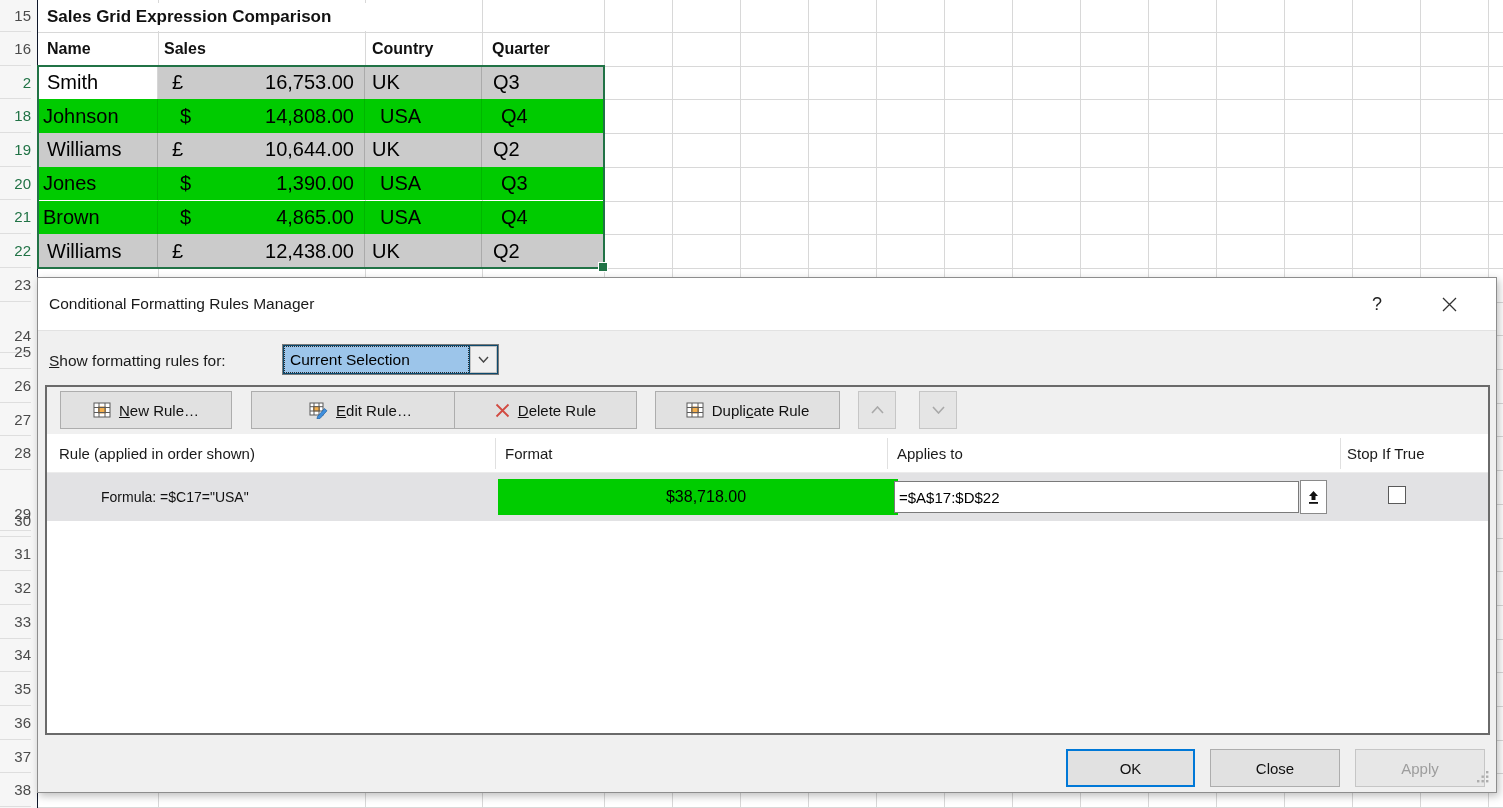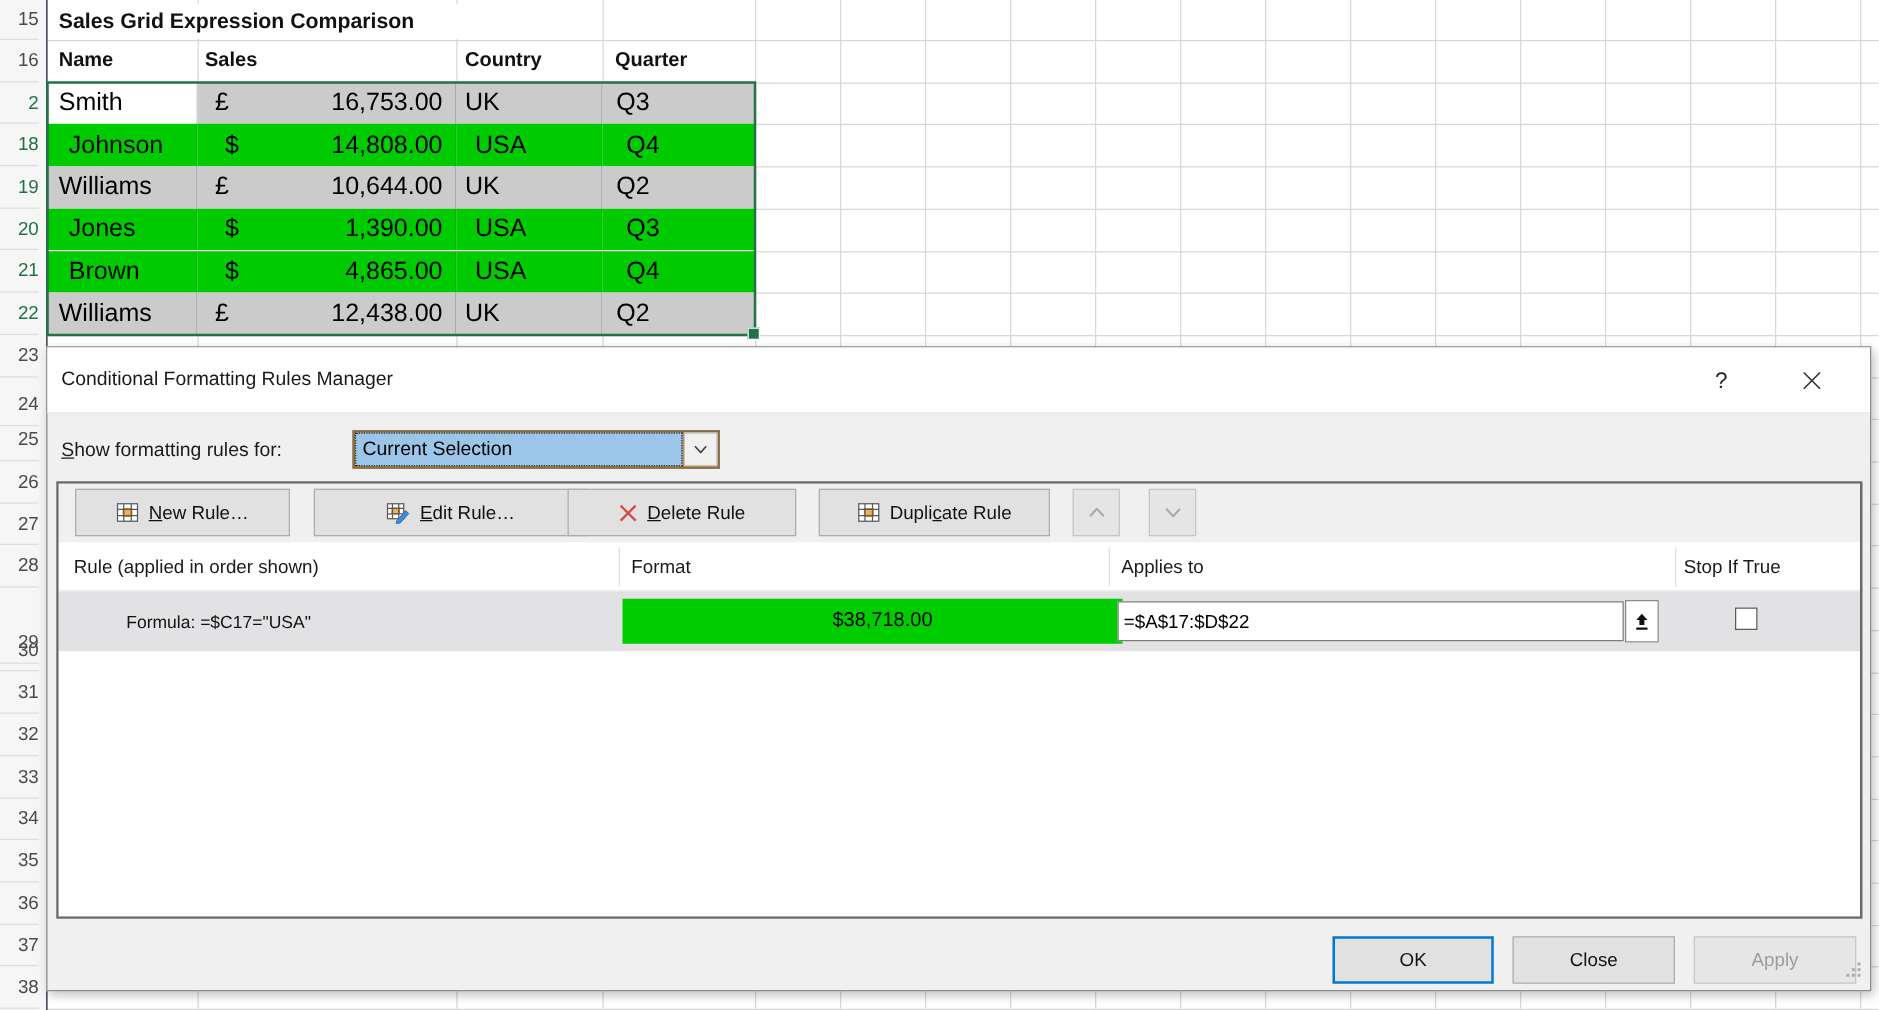--- a/index.html
+++ b/index.html
@@ -29,37 +29,37 @@
     background:var(--sel-green);border:1px solid #fff;}
   #sheet-rows{position:absolute;left:0;top:0;z-index:2;}
   .sheet-row{position:absolute;left:38px;width:566px;height:33.7px;display:flex;}
   .hl-gray .cell{background:var(--gray);border-right:1px solid rgba(0,0,0,0.16);}
   .hl-green .cell{background:var(--green);border-right:1px solid rgba(0,0,0,0.10);}
   .cell{box-sizing:border-box;display:flex;align-items:center;font-size:20px;color:#000;overflow:hidden;white-space:nowrap;}
   .cell-a{width:120px;padding-left:9px;}
   .cell-b{width:207px;padding-left:14px;padding-right:10px;justify-content:space-between;}
   .cell-c{width:117px;padding-left:7px;}
   .cell-d{width:122px;padding-left:11px;border-right:none!important;}
-  .hl-green .cell-a{padding-left:17px;}
+  .hl-green .cell-a{padding-left:5px;}
   .hl-green .cell-b{padding-left:22px;}
   .hl-green .cell-c{padding-left:15px;}
   .hl-green .cell-d{padding-left:19px;}
   .cell-a.active-cell{background:#ffffff!important;}
   
   #dialog{position:absolute;left:37px;top:277px;width:1460px;height:516px;background:#f0f0f0;
     border:1px solid #8d8d8d;box-sizing:border-box;z-index:5;box-shadow:2px 3px 8px rgba(0,0,0,0.25);}
   #dialog-titlebar{position:absolute;left:0;top:0;right:0;height:52px;background:#ffffff;
     border-bottom:1px solid #e2e2e2;display:flex;align-items:center;}
   #dialog-title{margin-left:11px;font-size:15.5px;color:#1a1a1a;}
   #dialog-help{position:absolute;right:104px;top:0;width:30px;height:52px;display:flex;align-items:center;
     justify-content:center;font-size:18px;color:#222;cursor:default;}
   #dialog-close{position:absolute;right:30px;top:0;width:34px;height:52px;display:flex;align-items:center;justify-content:center;}
   
   #show-rules-label{position:absolute;left:11px;top:68px;height:30px;line-height:30px;font-size:15.5px;color:#1a1a1a;}
-  #show-rules-combo{position:absolute;left:244px;top:66px;width:294px;height:31px;background:#a16207;
+  #show-rules-combo{position:absolute;left:244px;top:66px;width:217px;height:31px;background:#0c4a6e;
     border:1px solid #7a7a7a;box-sizing:border-box;display:flex;}
   #combo-value{flex:1;margin:1px;background:var(--combo-blue);border:1px dotted #2b2b2b;box-sizing:border-box;
     font-size:15.5px;color:#000;display:flex;align-items:center;padding-left:5px;white-space:nowrap;overflow:hidden;}
   #combo-arrow{width:27px;margin:1px 1px 1px 0;background:#f0f0f0;border:1px solid #c2c2c2;box-sizing:border-box;
     display:flex;align-items:center;justify-content:center;}
   
   #rules-panel{position:absolute;left:7px;top:107px;width:1445px;height:350px;background:#ffffff;
     border:2px solid #6a6a6a;box-sizing:border-box;display:flex;flex-direction:column;}
   #rules-toolbar{height:47px;background:#f0f0f0;position:relative;flex:none;}
   .tb-btn{position:absolute;top:4px;height:38px;background:#e1e1e1;border:1px solid #adadad;box-sizing:border-box;
@@ -148,21 +148,21 @@
 <div id="row-header">
     <div class="row-num" style="top: 0px; height: 32px;">15</div>
     <div class="row-num" style="top: 32px; height: 33.7px;">16</div>
     <div class="row-num sel" style="top: 65.7px; height: 33.7px;">2</div>
     <div class="row-num sel" style="top: 99.4px; height: 33.7px;">18</div>
     <div class="row-num sel" style="top: 133.1px; height: 33.7px;">19</div>
     <div class="row-num sel" style="top: 166.8px; height: 33.7px;">20</div>
     <div class="row-num sel" style="top: 200.5px; height: 33.7px;">21</div>
     <div class="row-num sel" style="top: 234.2px; height: 33.7px;">22</div>
     <div class="row-num" style="top: 267.9px; height: 33.7px;">23</div>
-    <div class="row-num" style="top: 307px; height: 33.7px;">24</div>
+    <div class="row-num" style="top: 319px; height: 33.7px;">24</div>
     <div class="row-num" style="top: 335.3px; height: 33.7px;">25</div>
     <div class="row-num" style="top: 369px; height: 33.7px;">26</div>
     <div class="row-num" style="top: 402.7px; height: 33.7px;">27</div>
     <div class="row-num" style="top: 436.4px; height: 33.7px;">28</div>
     <div class="row-num" style="top: 470.1px; height: 33.7px; margin-top: 27px;">29</div>
     <div class="row-num" style="top: 503.8px; height: 33.7px;">30</div>
     <div class="row-num" style="top: 537.5px; height: 33.7px;">31</div>
     <div class="row-num" style="top: 571.2px; height: 33.7px;">32</div>
     <div class="row-num" style="top: 604.9px; height: 33.7px;">33</div>
     <div class="row-num" style="top: 638.6px; height: 33.7px;">34</div>

